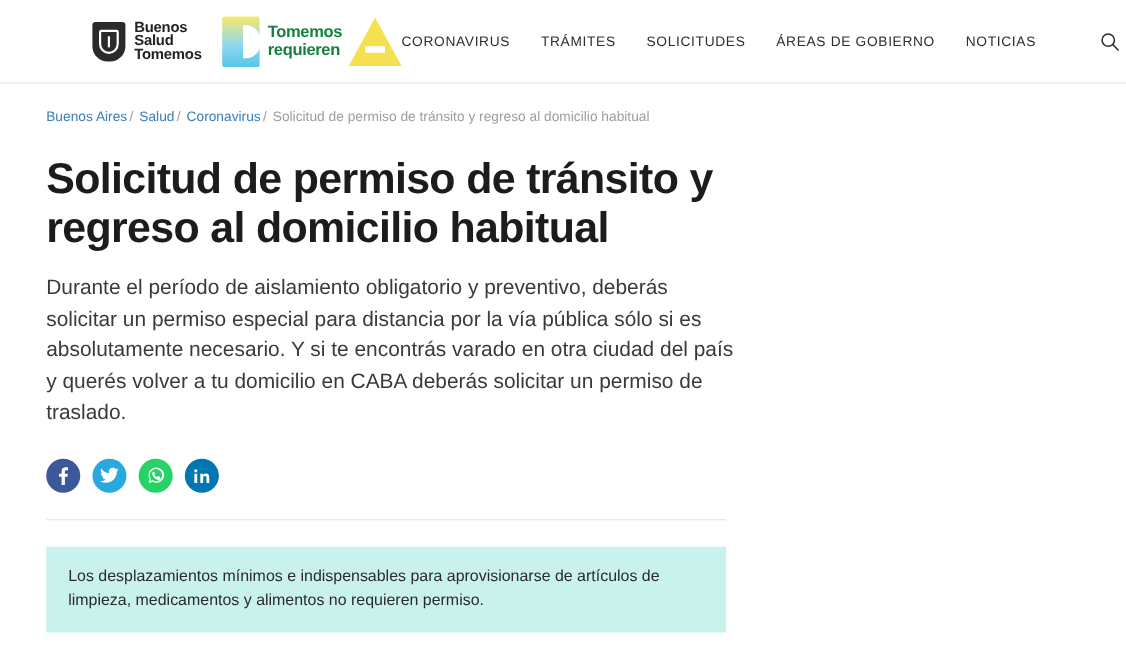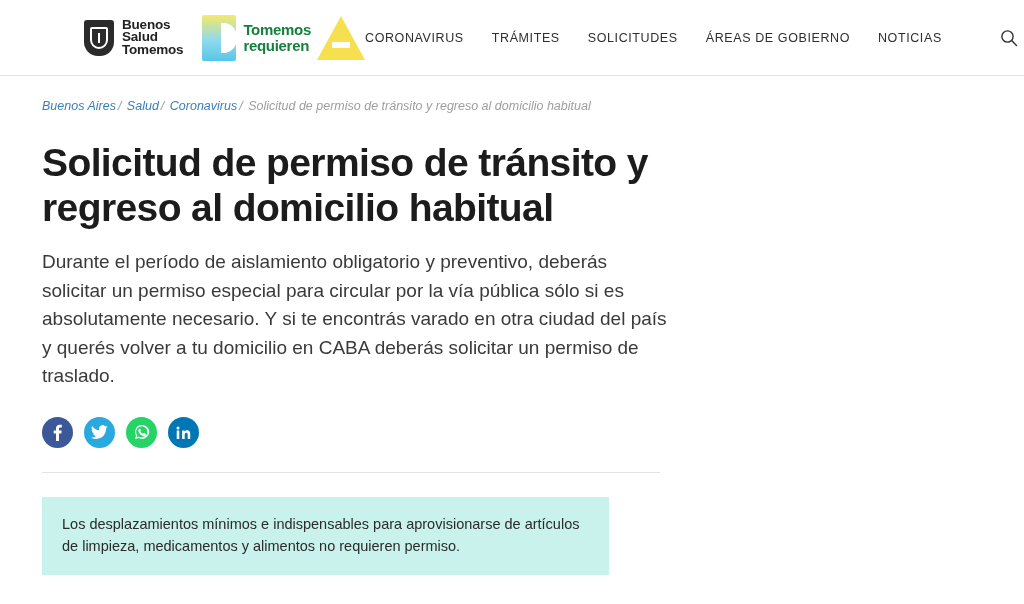--- a/index.html
+++ b/index.html
@@ -130,21 +130,20 @@
   
   .content {
     padding: 0 0 0 42px;
     max-width: 700px;
   }
   .breadcrumb {
     margin-top: 22px;
     font-size: 12.5px;
     color: #9b9b9b;
     line-height: 16px;
-    font-style: italic;
   }
   .breadcrumb a {
     color: #3a7fb8;
     text-decoration: none;
     cursor: pointer;
   }
   .breadcrumb .sep { color: #9b9b9b; margin: 0 2px; }
   .breadcrumb .current { color: #9e9e9e; }
 
   .page-title {
@@ -187,21 +186,21 @@
 
   .divider {
     margin-top: 24px;
     width: 618px;
     height: 1px;
     background: #e3e3e3;
   }
 
   .notice {
     margin-top: 24px;
-    width: 567px;
+    width: 618px;
     background: #c9f2ec;
     padding: 16px 20px 18px 20px;
     font-size: 14.5px;
     line-height: 22px;
     color: #2b2b2b;
   }
 </style>
 </head>
 <body>
 
@@ -248,21 +247,21 @@
 
   <div class="breadcrumb">
     <a>Buenos Aires</a><span class="sep">/</span>
     <a>Salud</a><span class="sep">/</span>
     <a>Coronavirus</a><span class="sep">/</span>
     <span class="current">Solicitud de permiso de tránsito y regreso al domicilio habitual</span>
   </div>
 
   <h1 class="page-title">Solicitud de permiso de tránsito y regreso al domicilio habitual</h1>
 
-  <p class="lead">Durante el período de aislamiento obligatorio y preventivo, deberás solicitar un permiso especial para circular por la vía pública sólo si es absolutamente necesario. Y si te encontrás varado en otra ciudad del país y querés volver a tu domicilio en CABA deberás solicitar un permiso de traslado.</p>
+  <p class="lead">Durante el período de aislamiento obligatorio y preventivo, deberás solicitar un permiso especial para distancia por la vía pública sólo si es absolutamente necesario. Y si te encontrás varado en otra ciudad del país y querés volver a tu domicilio en CABA deberás solicitar un permiso de traslado.</p>
 
   <div class="social">
     <div class="social-icon fb">
       <svg width="9" height="17" viewBox="0 0 9 17">
           <path fill="#fff" d="M6 17V9.5h2.3L8.7 6.6H6V4.8c0-.8.2-1.4 1.4-1.4H8.8V.8C8.5.8 7.6.7 6.6.7 4.5.7 3 2 3 4.4v2.2H.7v2.9H3V17h3z"></path>
         </svg>
     </div>
     <div class="social-icon tw">
       <svg width="17" height="14" viewBox="0 0 17 14">
           <path fill="#fff" d="M16.8 1.9c-.6.3-1.3.5-2 .6.7-.4 1.2-1.1 1.5-1.9-.7.4-1.4.7-2.2.8A3.4 3.4 0 0 0 8.2 4.5c0 .3 0 .5.1.8A9.7 9.7 0 0 1 1.2.9a3.4 3.4 0 0 0 1 4.6c-.5 0-1.1-.2-1.5-.4 0 1.7 1.2 3.1 2.7 3.4-.3.1-.6.1-.9.1-.2 0-.4 0-.6-.1a3.4 3.4 0 0 0 3.2 2.4 6.9 6.9 0 0 1-4.3 1.5H0a9.7 9.7 0 0 0 5.3 1.5c6.3 0 9.8-5.2 9.8-9.8v-.4c.7-.5 1.3-1.1 1.7-1.9z"></path>

